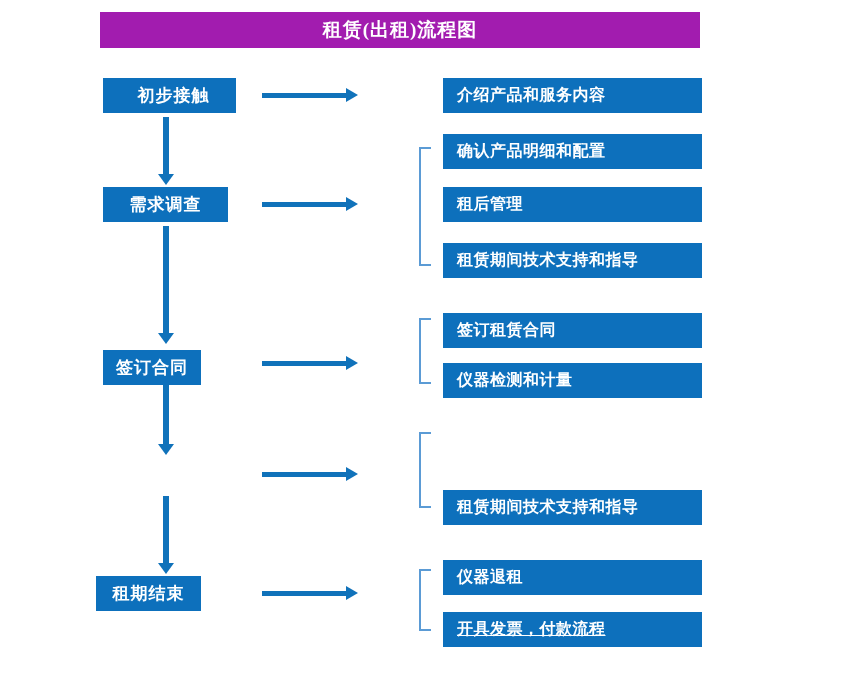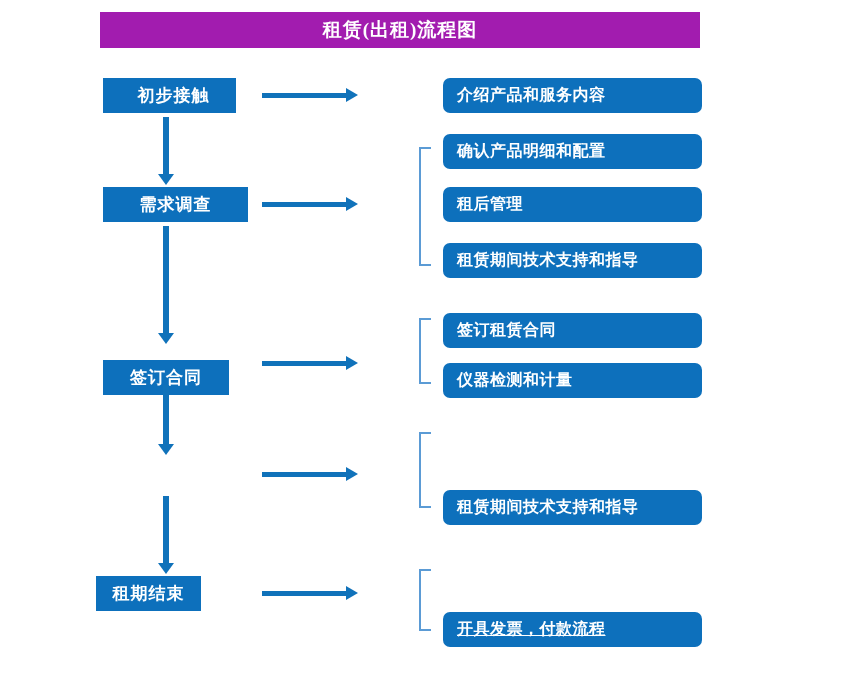--- a/index.html
+++ b/index.html
@@ -58,21 +58,20 @@
     height: 35px;
     background: #0D70BC;
     color: #ffffff;
     font-size: 16px;
     font-weight: bold;
     display: flex;
     align-items: center;
     padding-left: 14px;
     box-sizing: border-box;
     letter-spacing: 0.5px;
-    border-radius: 7px;
   }
 
   
   .h-arrow {
     position: absolute;
     left: 262px;
     width: 96px;
     height: 14px;
   }
   .h-arrow .shaft {
@@ -131,23 +130,23 @@
 </style>
 </head>
 <body>
 
 <div id="canvas">
 
   <div class="title-bar">租赁(出租)流程图</div>
 
   <div class="stage-box" style="left:103px; top:78px; width:125px;padding-left:8px;">初步接触</div>
 
-  <div class="stage-box" style="left:103px; top:187px; width:145px;">需求调查</div>
-
-  <div class="stage-box" style="left:103px; top:360px; width:126px;">签订合同</div>
+  <div class="stage-box" style="left:103px; top:187px; width:125px;">需求调查</div>
+
+  <div class="stage-box" style="left:103px; top:350px; width:98px;">签订合同</div>
 
 
   <div class="stage-box" style="left:96px; top:576px; width:105px;">租期结束</div>
 
   <div class="v-arrow" style="top:117px; height:68px;">
     <div class="shaft" style="height:57px;"></div>
     <div class="head"></div>
   </div>
 
   <div class="v-arrow" style="top:226px; height:118px;">
@@ -206,16 +205,17 @@
 
   <div class="detail-box" style="top:243px;">租赁期间技术支持和指导</div>
 
   <div class="detail-box" style="top:313px;">签订租赁合同</div>
 
   <div class="detail-box" style="top:363px;">仪器检测和计量</div>
 
 
   <div class="detail-box" style="top:490px;">租赁期间技术支持和指导</div>
 
+  <div class="detail-box" style="top:560px;">仪器退租</div>
 
   <div class="detail-box" style="top:612px;text-decoration:underline;">开具发票，付款流程</div>
 
 </div>
 
 </body></html>

